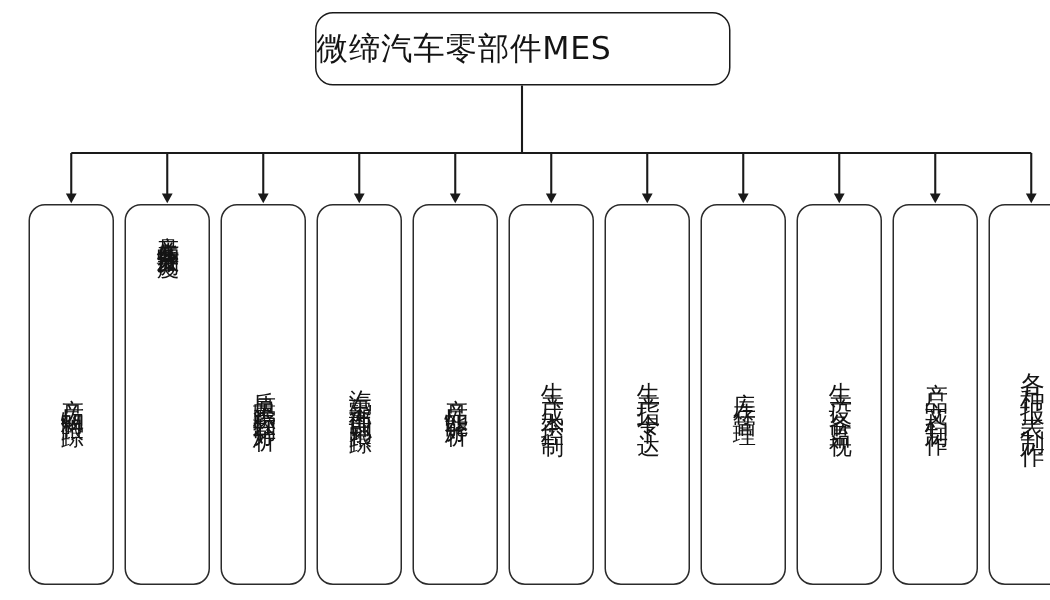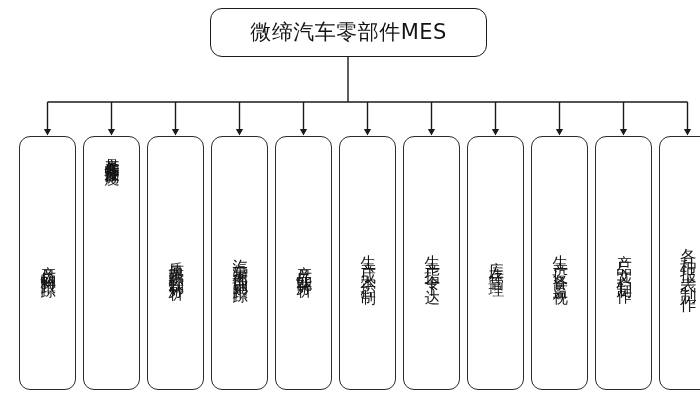--- a/index.html
+++ b/index.html
@@ -28,21 +28,21 @@
     left: 210px;
     top: 8px;
     width: 277px;
     height: 49px;
     box-sizing: border-box;
     border: 1.4px solid #1a1a1a;
     border-radius: 12px;
     background: #ffffff;
     display: flex;
     align-items: center;
-    justify-content: center;
+    justify-content: flex-start;
   }
   .root-label {
     font-size: 21px;
     color: #141414;
     letter-spacing: 0.5px;
     line-height: 1;
     white-space: nowrap;
   }
   .leaf-box {
     position: absolute;

